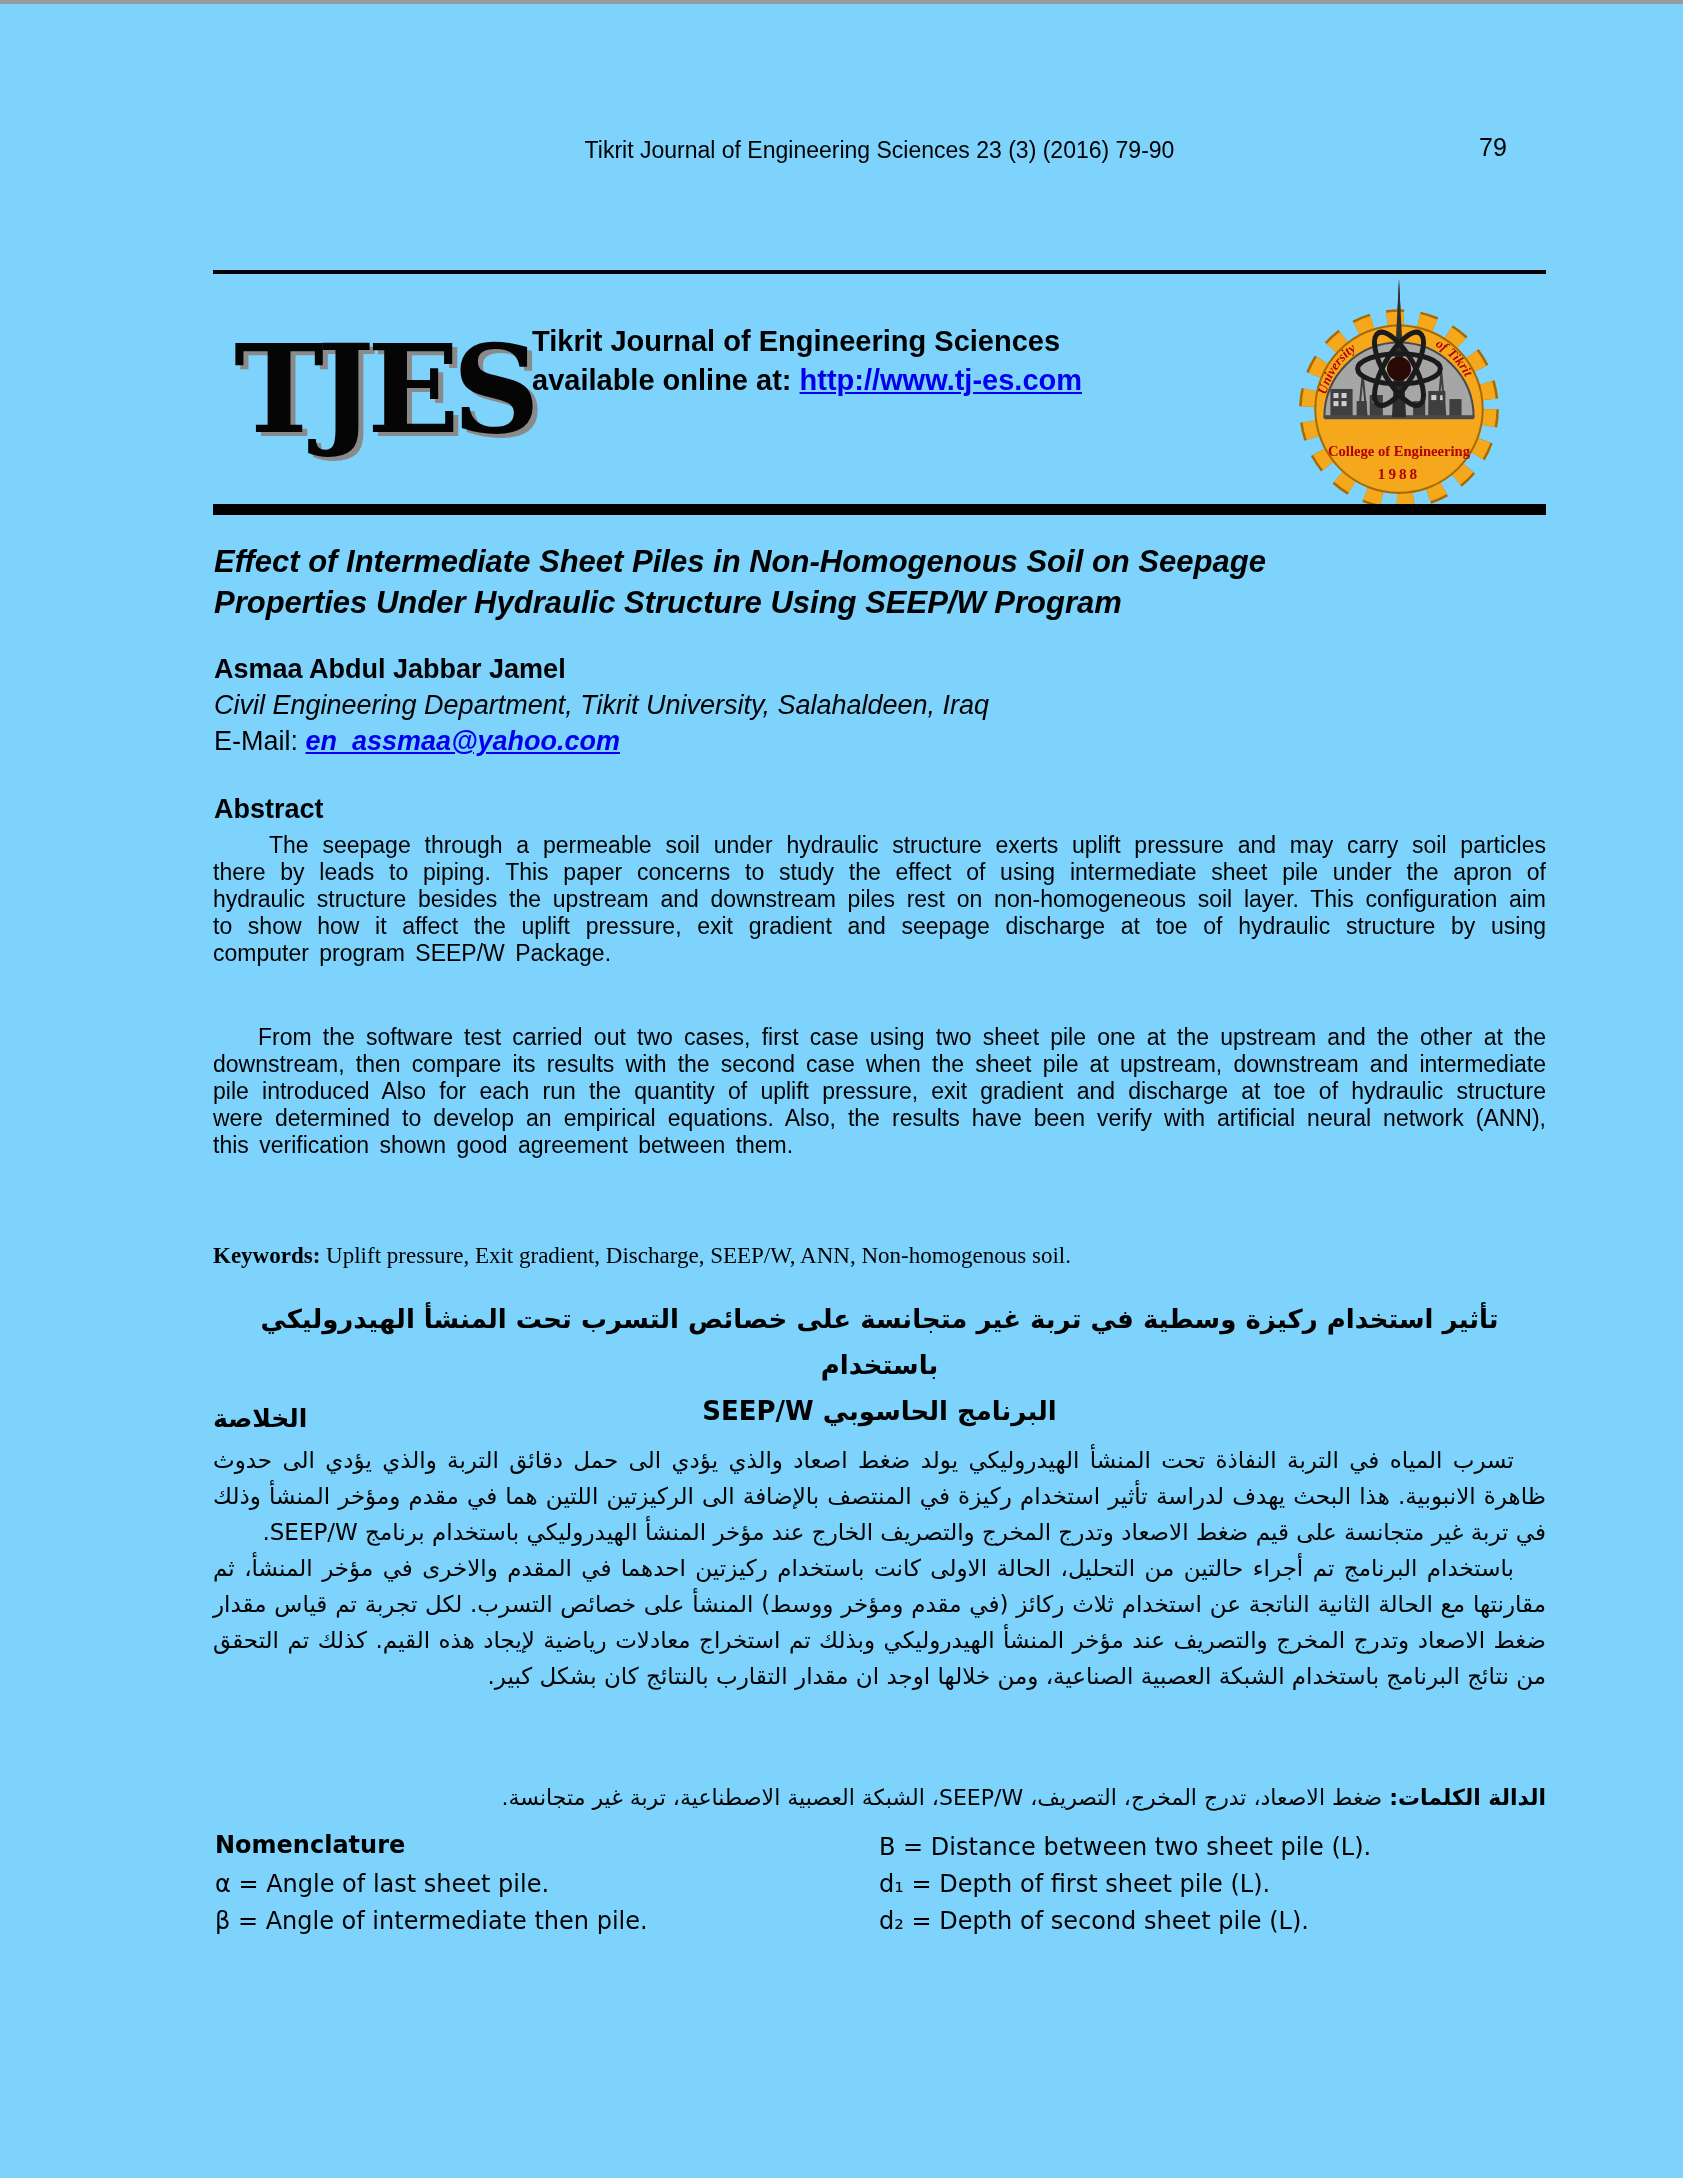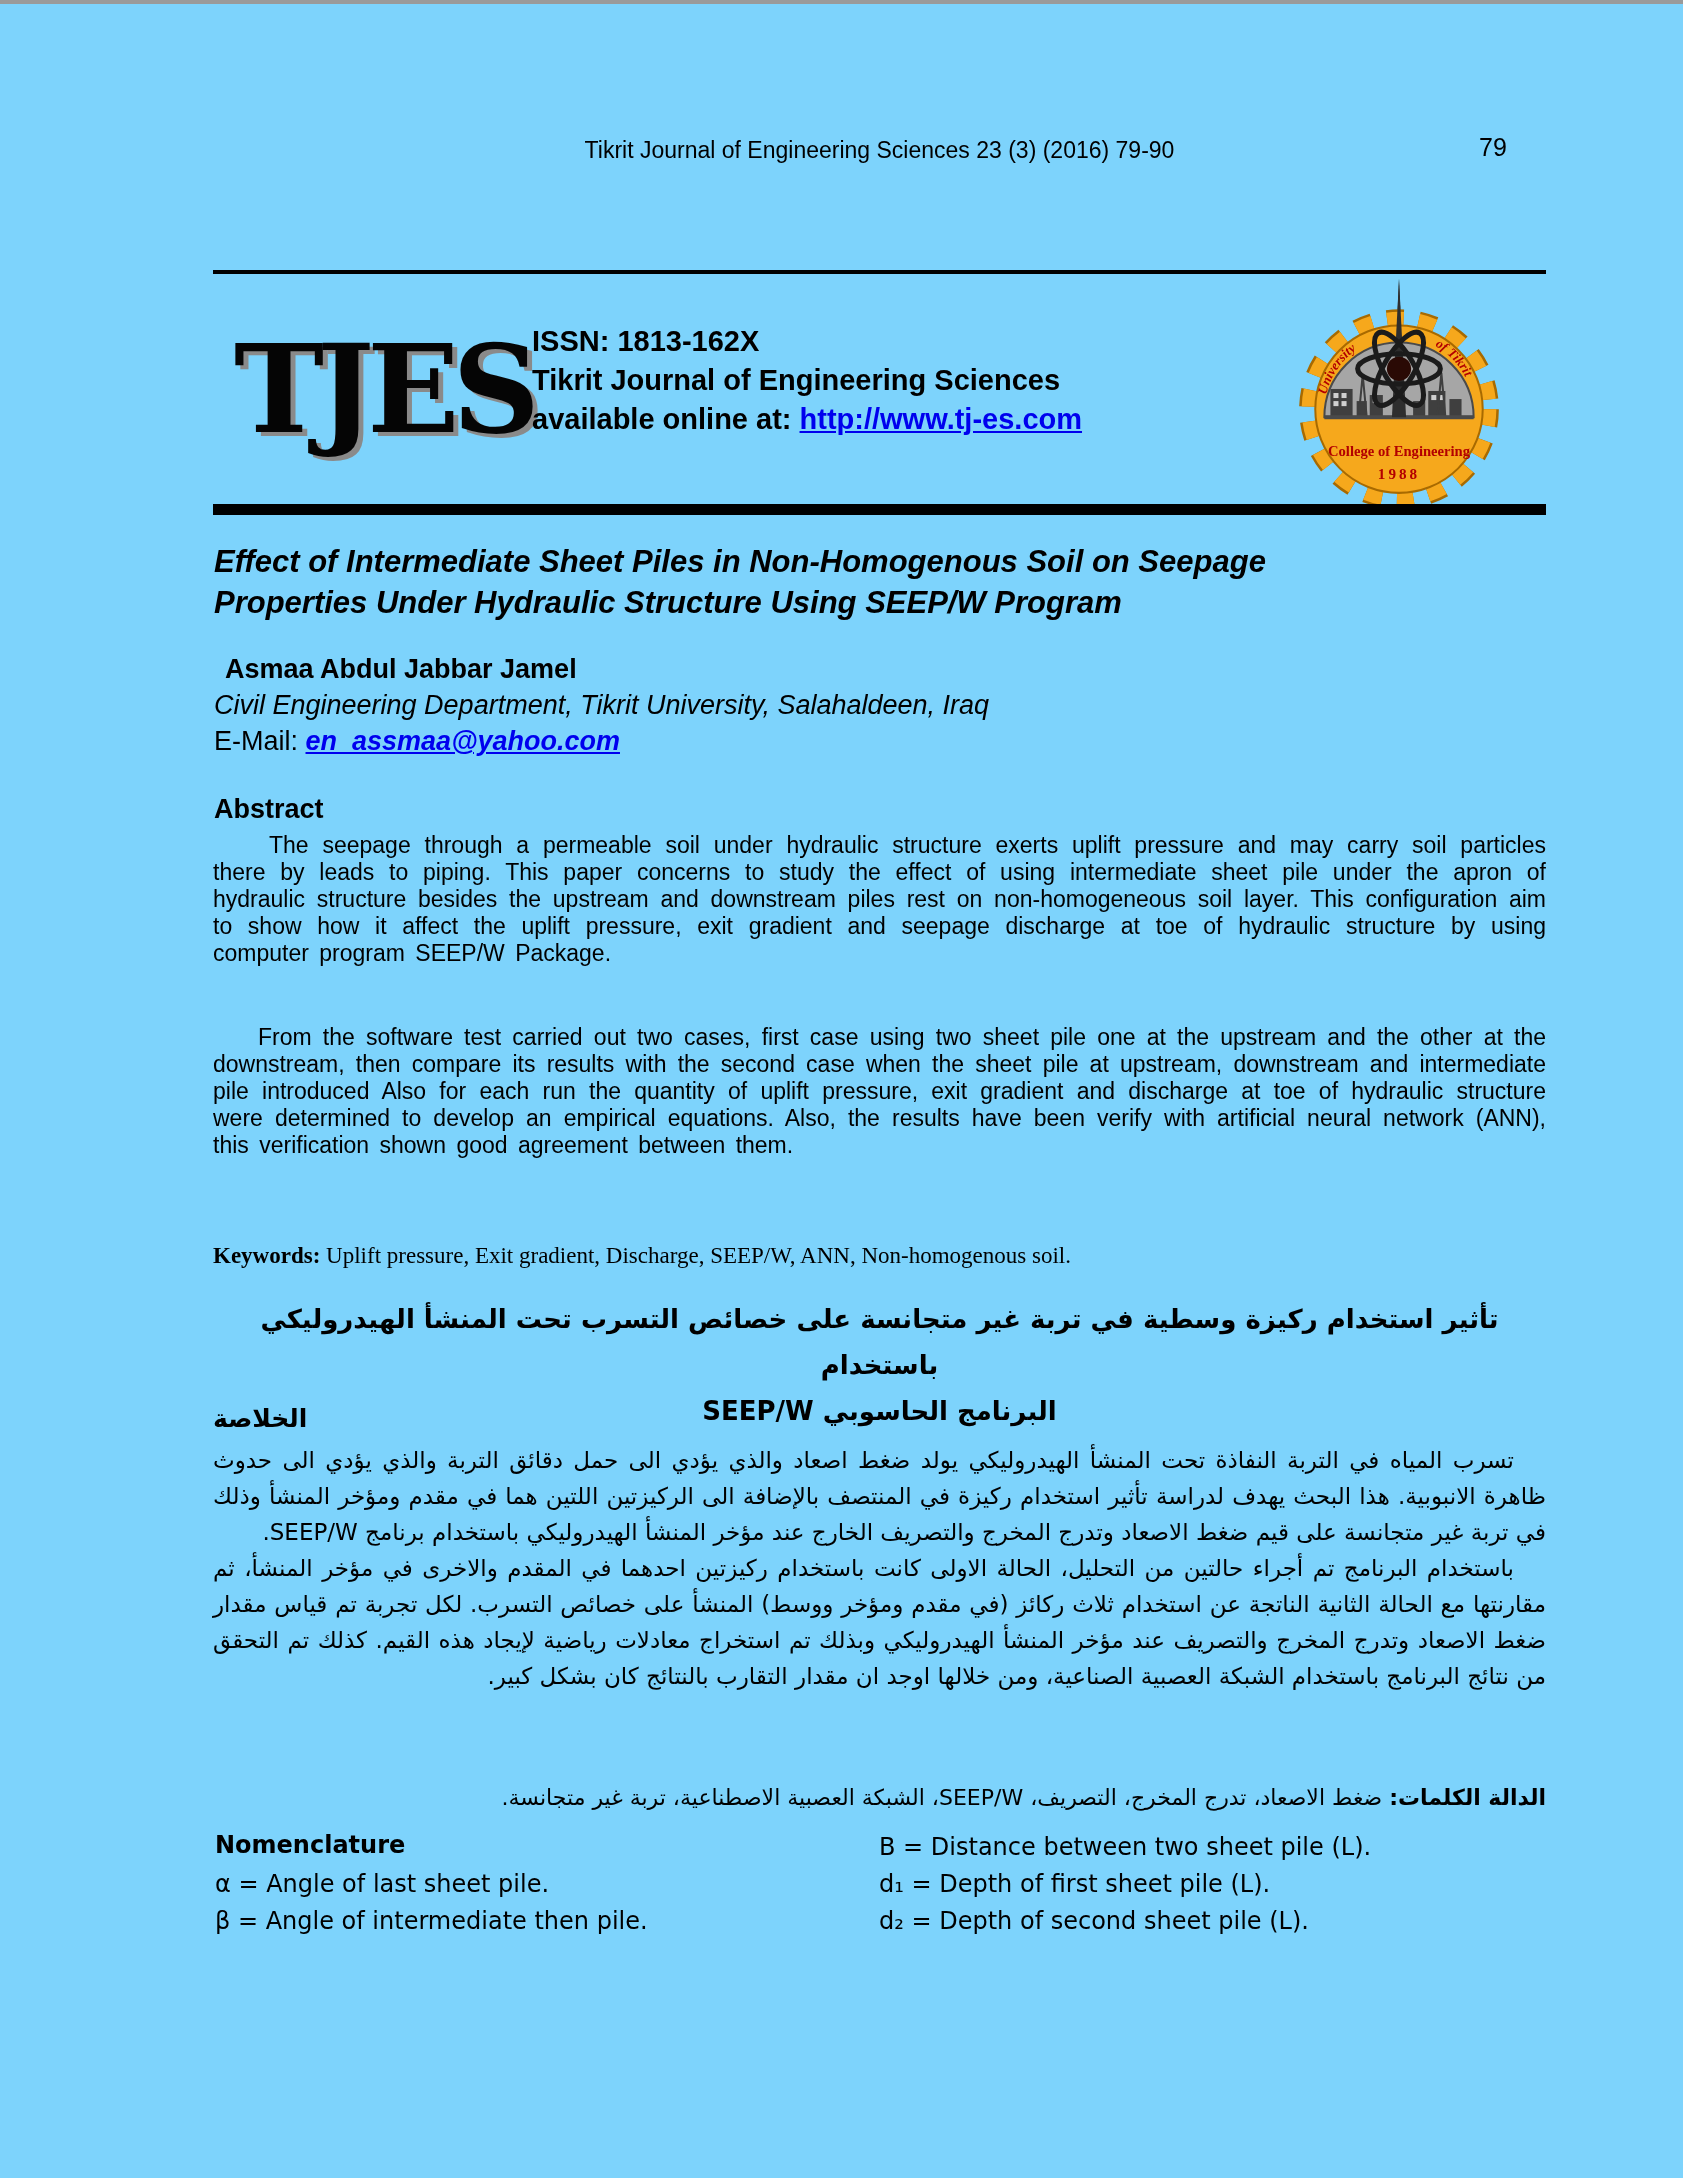--- a/index.html
+++ b/index.html
@@ -17,21 +17,21 @@
   .tjes-logo{
     position:absolute;top:303px;left:234px;width:277px;height:173px;
     font-family:"DejaVu Serif",serif;font-weight:bold;font-size:121px;line-height:166px;
     letter-spacing:-7px;color:#050505;text-shadow:5px 4px 0 #8a8a8a;
   }
   .issn-block{position:absolute;top:318px;left:532px;font-size:29px;font-weight:bold;line-height:39px;}
   .issn-block a{color:#0000ee;text-decoration:underline;}
   .seal{position:absolute;top:272px;left:1288px;width:222px;height:232px;}
   
   .title{position:absolute;top:537px;left:214px;width:1337px;font-size:31px;font-weight:bold;font-style:italic;line-height:41px;}
-  .author{position:absolute;top:650px;left:225px;font-size:27px;font-weight:bold;}
+  .author{position:absolute;top:650px;left:214px;font-size:27px;font-weight:bold;}
   .affiliation{position:absolute;top:686px;left:214px;font-size:27px;font-style:italic;}
   .email-line{position:absolute;top:722px;left:214px;font-size:27px;}
   .email-line a{color:#0000ee;font-style:italic;font-weight:bold;text-decoration:underline;}
   
   .abstract-heading{position:absolute;top:790px;left:214px;font-size:27px;font-weight:bold;}
   .abs-p{position:absolute;left:213px;width:1333px;font-size:23px;line-height:27px;
          text-align:justify;word-spacing:4px;}
   .abs-p1{top:828px;text-indent:56px;}
   .abs-p2{top:1020px;text-indent:45px;}
   .keywords{position:absolute;top:1239px;left:213px;width:1333px;font-size:23px;font-family:Liberation Serif, serif;}
@@ -57,21 +57,20 @@
 
 <div class="page">
 
   <div class="running-head">Tikrit Journal of Engineering Sciences 23 (3) (2016) 79-90</div>
   <div class="page-num">79</div>
   <div class="rule-thin"></div>
 
   <div class="tjes-logo">TJES</div>
 
   <div class="issn-block">
-    <div>ISSN: 1813-162X</div>
     <div>Tikrit Journal of Engineering Sciences</div>
     <div><span>available online at: </span><a href="#">http://www.tj-es.com</a></div>
   </div>
 
   <svg class="seal" viewBox="0 0 220 230">
 
     <polygon points="110,3 104,140 116,140" fill="#2e2e2e"></polygon>
 
     <g>
       <circle cx="110" cy="132" r="89" fill="none" stroke="#a86a00" stroke-width="20" stroke-dasharray="16.5 14.8"></circle>

